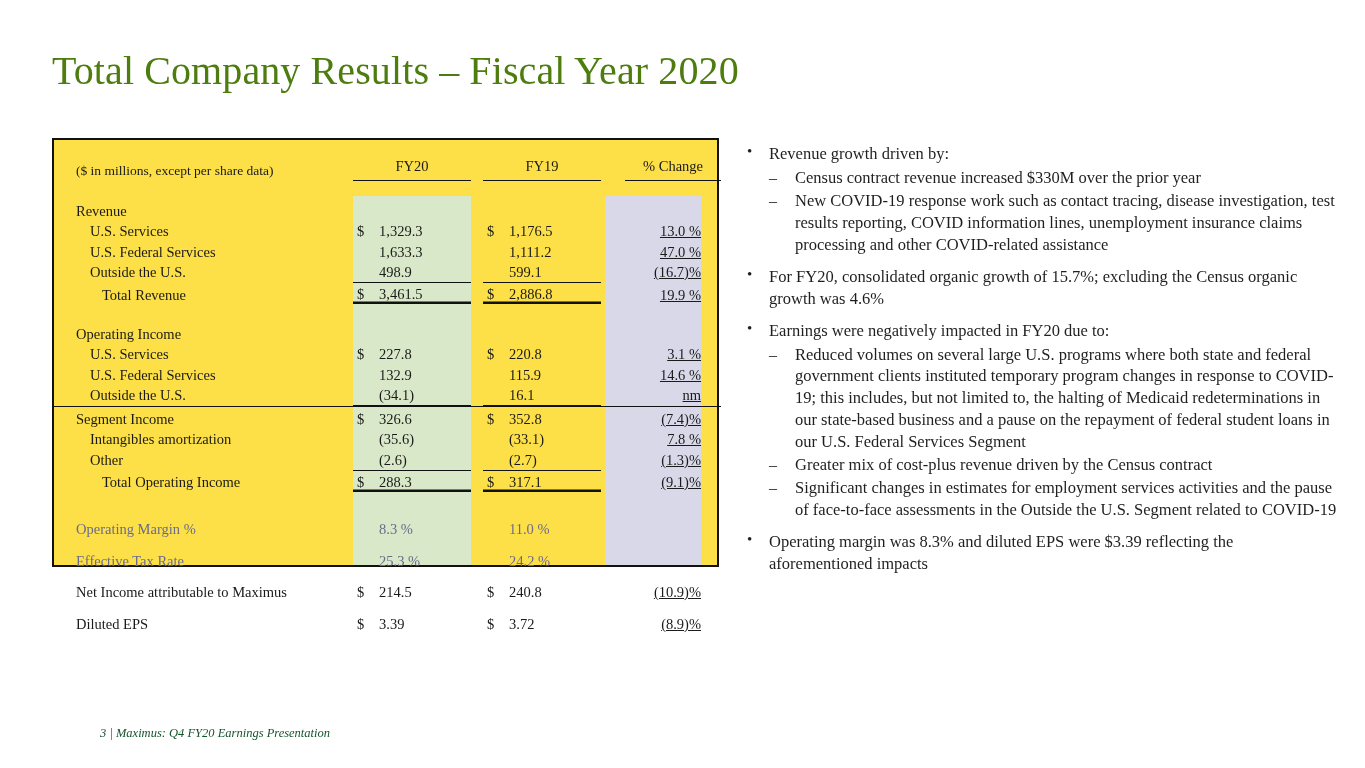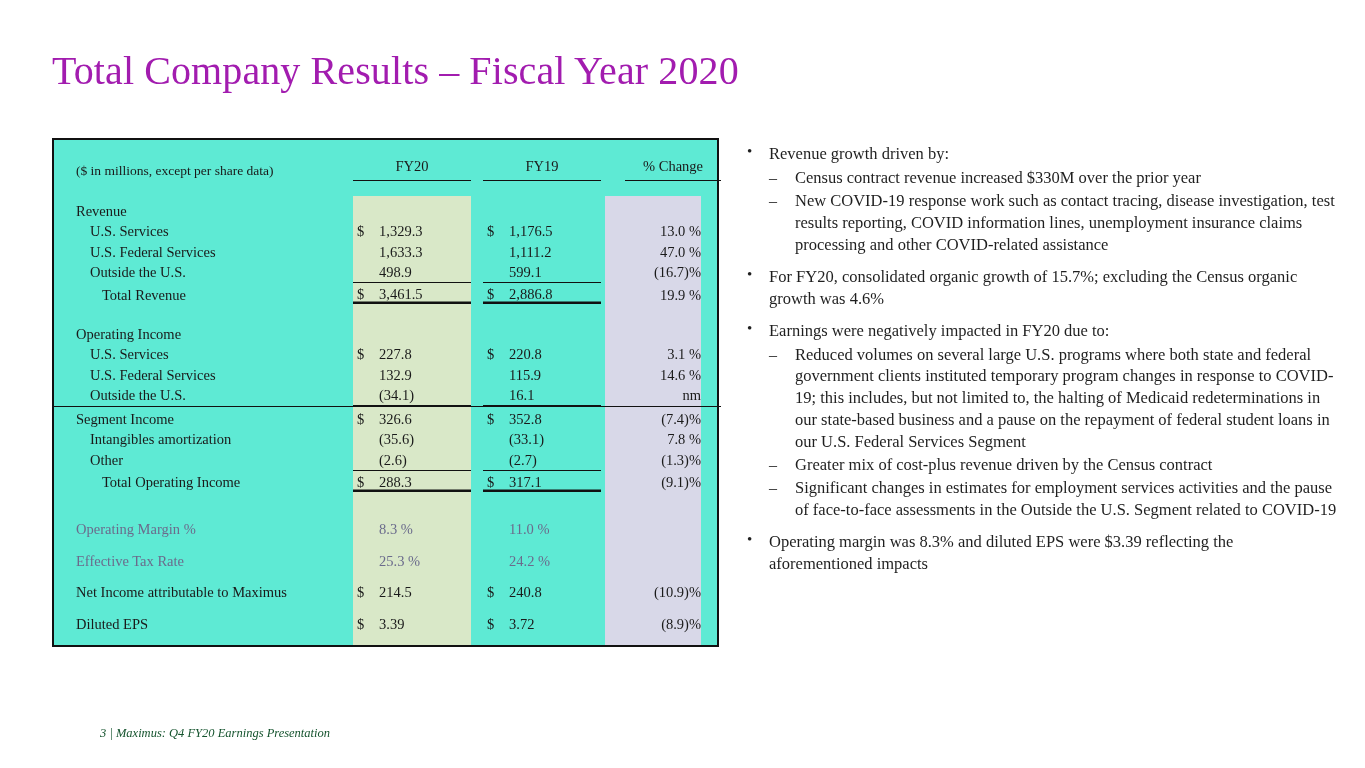--- a/index.html
+++ b/index.html
@@ -16,35 +16,35 @@
     color: #1a1a1a;
   }
 
   
   #slide-title {
     position: absolute;
     left: 52px;
     top: 48px;
     font-size: 40px;
     line-height: 1.15;
-    color: #a21caf;
+    color: #4d7c0f;
     white-space: nowrap;
     letter-spacing: 0.1px;
   }
 
   
   #financial-table-panel {
     position: absolute;
     left: 52px;
     top: 138px;
     width: 667px;
-    height: 509px;
+    height: 429px;
     border: 2px solid #111111;
     box-sizing: border-box;
-    background: #5eead4;
+    background: #fde047;
   }
   .col-band {
     position: absolute;
     top: 56px;
     bottom: 0;
   }
   #band-fy20 {
     left: 299px;
     width: 118px;
     background: #d9e8c8;
@@ -91,21 +91,21 @@
     padding-left: 22px !important;
     height: 20.5px;
     white-space: nowrap;
   }
   .lbl.i0 { padding-left: 22px !important; margin-top: 14px; }
   .lbl.i1 { padding-left: 36px !important; margin-left: 10px; }
   .lbl.i2 { padding-left: 48px !important; }
 
   .cur { text-align: left;  padding-left: 4px !important; white-space: nowrap; }
   .val { padding-right: 8px !important; white-space: nowrap; }
-  .pct { text-align: right; padding-right: 20px !important; white-space: nowrap; }
+  .pct { text-align: right; padding-right: 20px !important; white-space: nowrap; text-decoration: underline; }
 
   
   .hdr {
     text-align: center;
     font-size: 14.5px;
     vertical-align: bottom;
     padding-bottom: 4px !important;
   }
   .unitcell {
     font-size: 13.5px;

